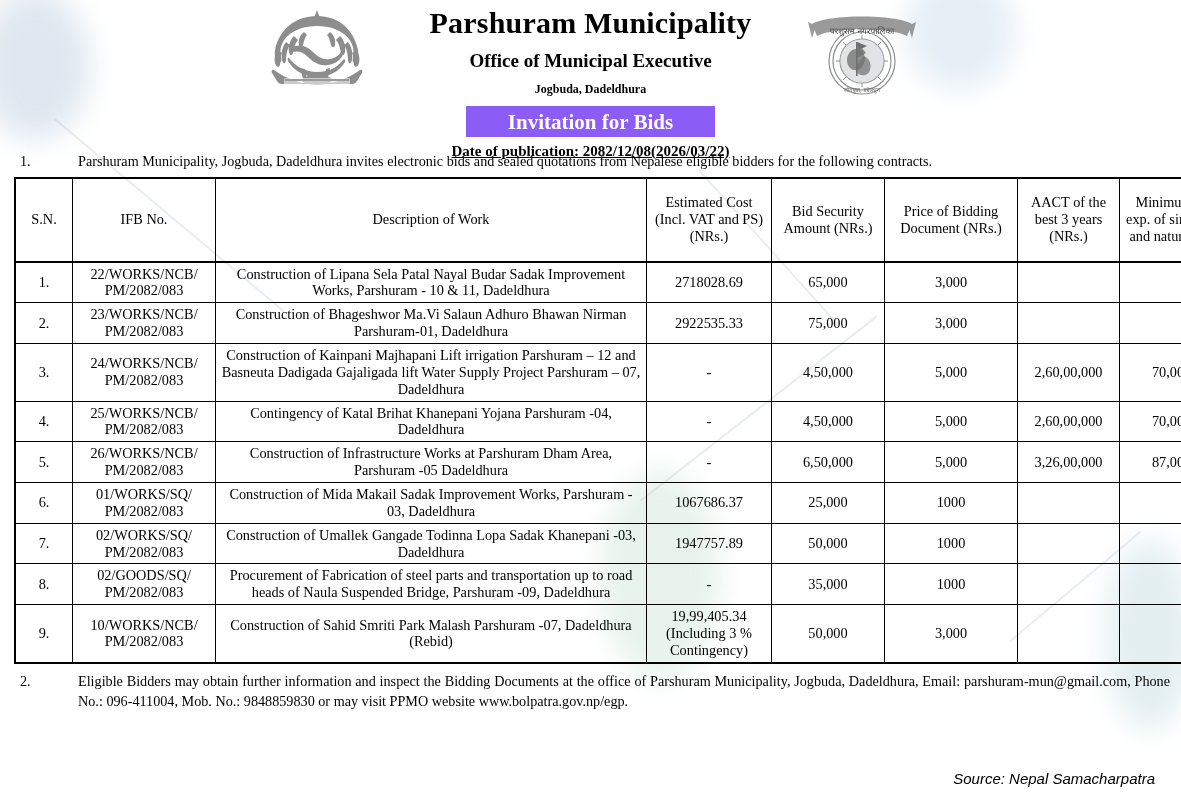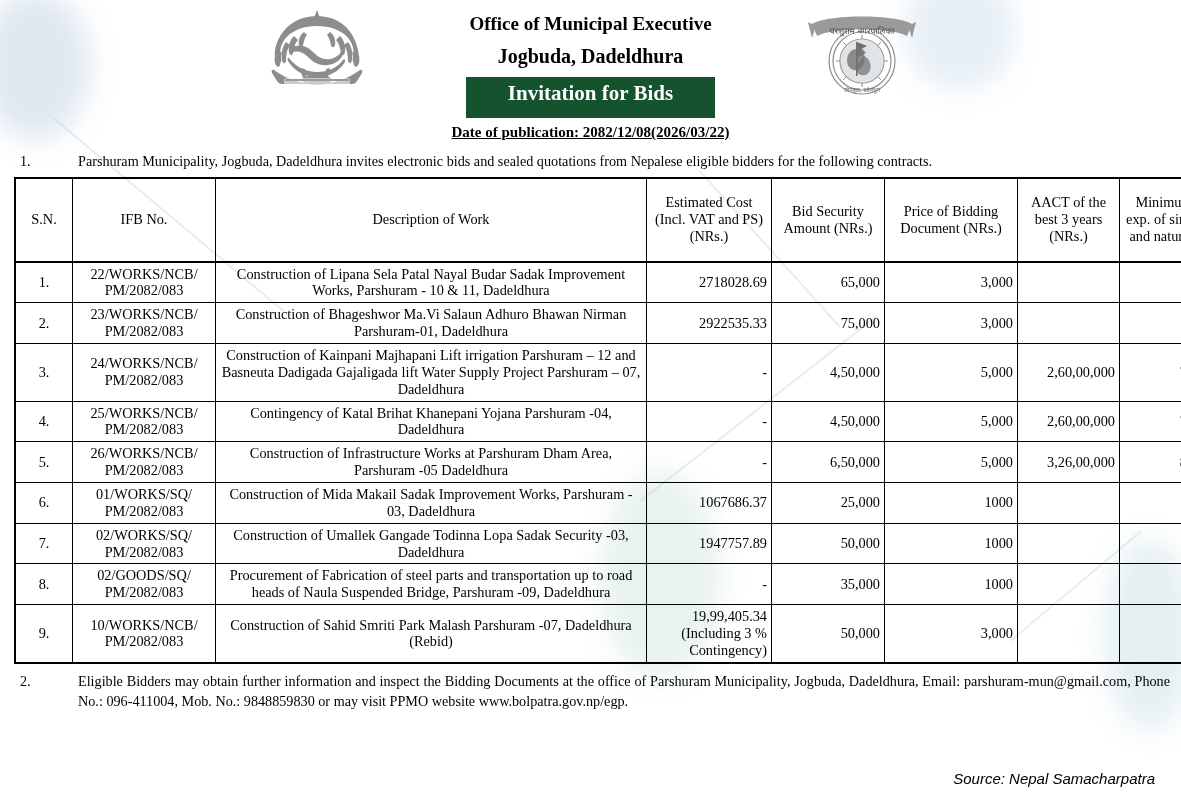--- a/index.html
+++ b/index.html
@@ -59,31 +59,31 @@
     letter-spacing: 0.2px;
     line-height: 1.15;
     margin: 2px 0 0 0;
   }
   .org-sub1 {
     font-size: 19px;
     font-weight: bold;
     margin-top: 9px;
   }
   .org-sub2 {
-    font-size: 20px;
+    font-size: 12px;
     font-weight: bold;
     margin-top: 10px;
   }
   .ifb-banner {
     display: inline-block;
-    background: #14532d;
+    background: #8b5cf6;
     color: #ffffff;
     font-size: 21px;
     font-weight: bold;
-    padding: 5px 42px 13px 42px;
+    padding: 5px 42px 3px 42px;
     margin-top: 9px;
     line-height: 1.1;
   }
   .pub-date {
     font-size: 15px;
     font-weight: bold;
     text-decoration: underline;
     margin-top: 6px;
   }
 
@@ -147,21 +147,21 @@
   .c-desc  { width: 422px; text-align: center; }
   .c-est   { width: 116px; text-align: center; }
   .c-bid   { width: 104px; text-align: center; }
   .c-price { width: 124px; text-align: center; }
   .c-aact  { width: 93px;  text-align: center; }
   .c-minw  { width: 113px; text-align: center; }
 
   td.sn { text-align: center; }
   td.ifb { text-align: center; }
   td.desc { text-align: center; }
-  td.num-cell { text-align: right; margin-top: 38px; }
+  td.num-cell { text-align: center; margin-top: 38px; }
 
   
   .source-line {
     position: absolute;
     right: 26px;
     bottom: 6px;
     font-family: "Liberation Sans", sans-serif;
     font-style: italic;
     font-size: 15px;
     color: #000;
@@ -206,20 +206,21 @@
       </g>
       <g fill="#ffffff" opacity="0.55">
         <rect x="26" y="72" width="66" height="8" rx="2"></rect>
       </g>
       <g fill="#9a9a9a">
         <path d="M27 73 h64 v2 h-64 z"></path>
       </g>
     </svg>
 
     <div class="header-center">
+      <div class="org-title">Parshuram Municipality</div>
       <div class="org-sub1">Office of Municipal Executive</div>
       <div class="org-sub2">Jogbuda, Dadeldhura</div>
       <div class="ifb-banner">Invitation for Bids</div>
       <div class="pub-date">Date of publication: 2082/12/08(2026/03/22)</div>
     </div>
 
     <svg class="logo-right" viewBox="0 0 120 92">
       <g stroke="#8f8f8f" fill="none" stroke-width="1.2">
         <circle cx="60" cy="55" r="33"></circle>
         <circle cx="60" cy="55" r="29"></circle>
@@ -322,21 +323,21 @@
             <td class="desc">Construction of Mida Makail Sadak Improvement Works, Parshuram - 03, Dadeldhura</td>
             <td class="num-cell">1067686.37</td>
             <td class="num-cell">25,000</td>
             <td class="num-cell">1000</td>
             <td class="num-cell"></td>
             <td class="num-cell"></td>
           </tr>
           <tr>
             <td class="sn">7.</td>
             <td class="ifb">02/WORKS/SQ/ PM/2082/083</td>
-            <td class="desc">Construction of Umallek Gangade Todinna Lopa Sadak Security -03, Dadeldhura</td>
+            <td class="desc">Construction of Umallek Gangade Todinna Lopa Sadak Khanepani -03, Dadeldhura</td>
             <td class="num-cell">1947757.89</td>
             <td class="num-cell">50,000</td>
             <td class="num-cell">1000</td>
             <td class="num-cell"></td>
             <td class="num-cell"></td>
           </tr>
           <tr>
             <td class="sn">8.</td>
             <td class="ifb">02/GOODS/SQ/ PM/2082/083</td>
             <td class="desc">Procurement of Fabrication of steel parts and transportation up to road heads of Naula Suspended Bridge, Parshuram -09, Dadeldhura</td>

